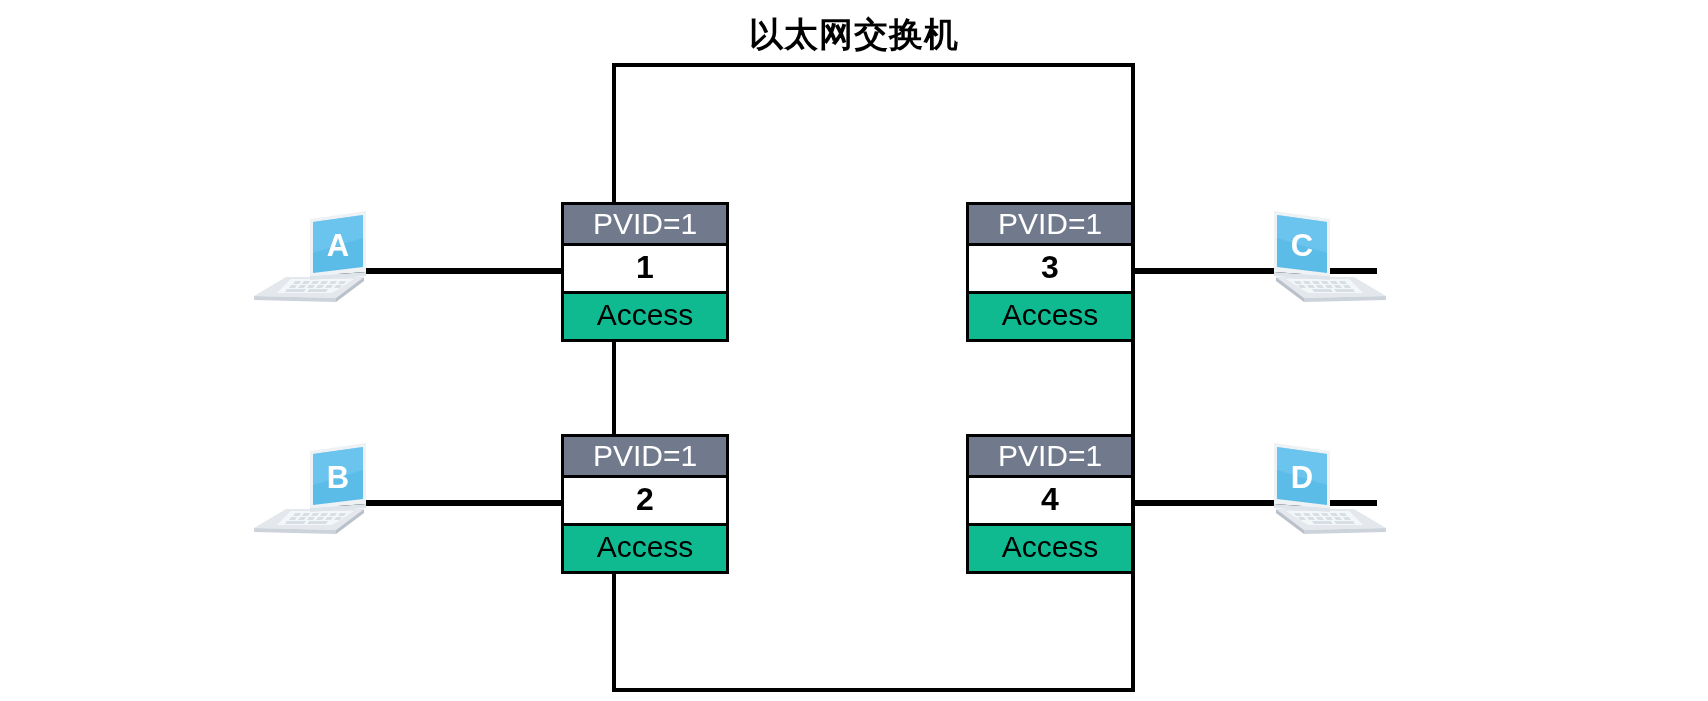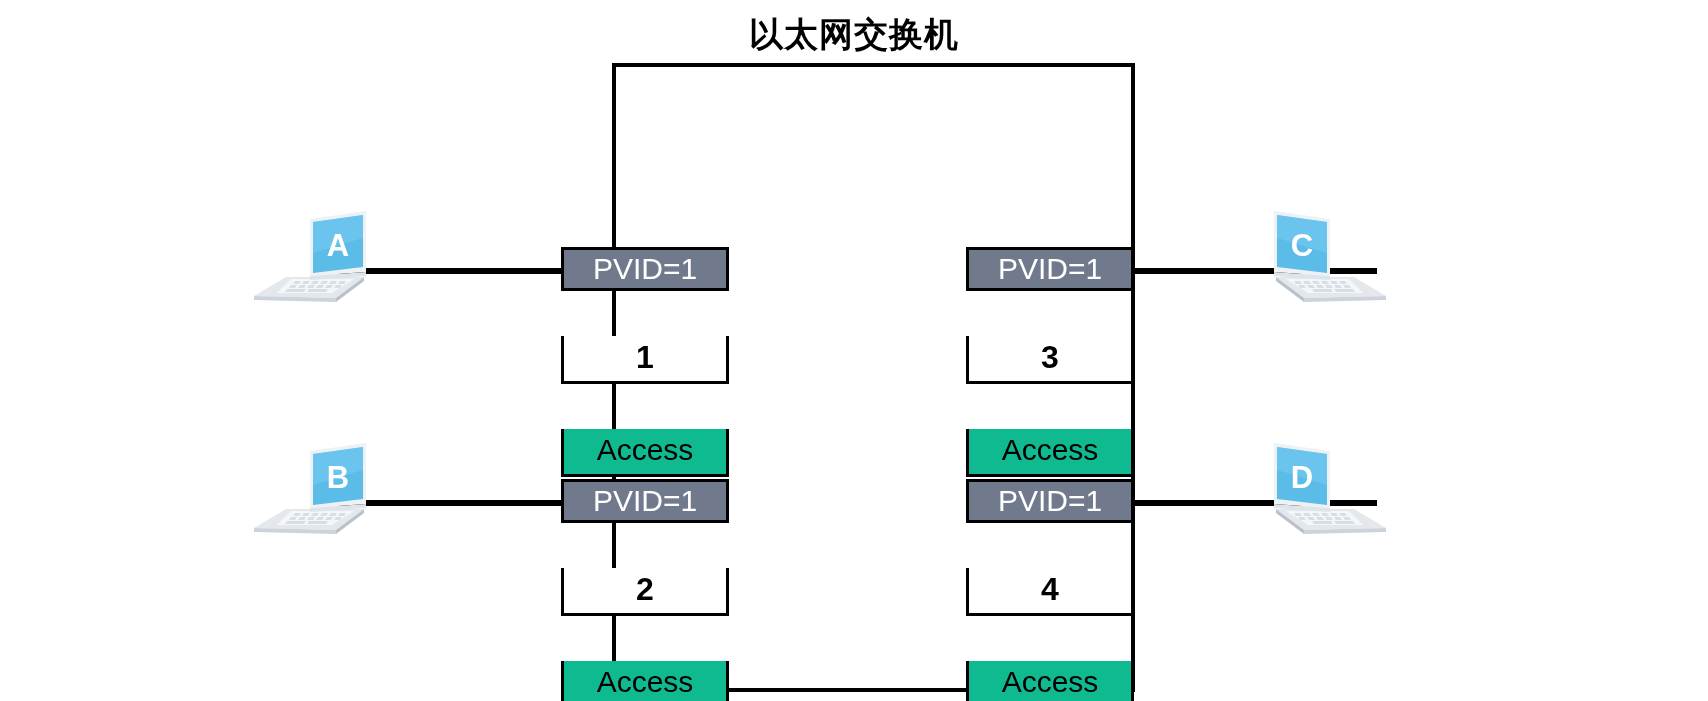--- a/index.html
+++ b/index.html
@@ -62,21 +62,20 @@
     position: absolute;
     width: 168px;
     box-sizing: border-box;
   }
   .port-band {
     box-sizing: border-box;
     border: 3px solid #000000;
     text-align: center;
     white-space: nowrap;
     overflow: hidden;
-    margin-top: 45px;
   }
   .band-pvid {
     height: 44px;
     line-height: 38px;
     background: #717a8c;
     color: #ffffff;
     font-size: 30px;
     font-weight: normal;
   }
   .band-num {

